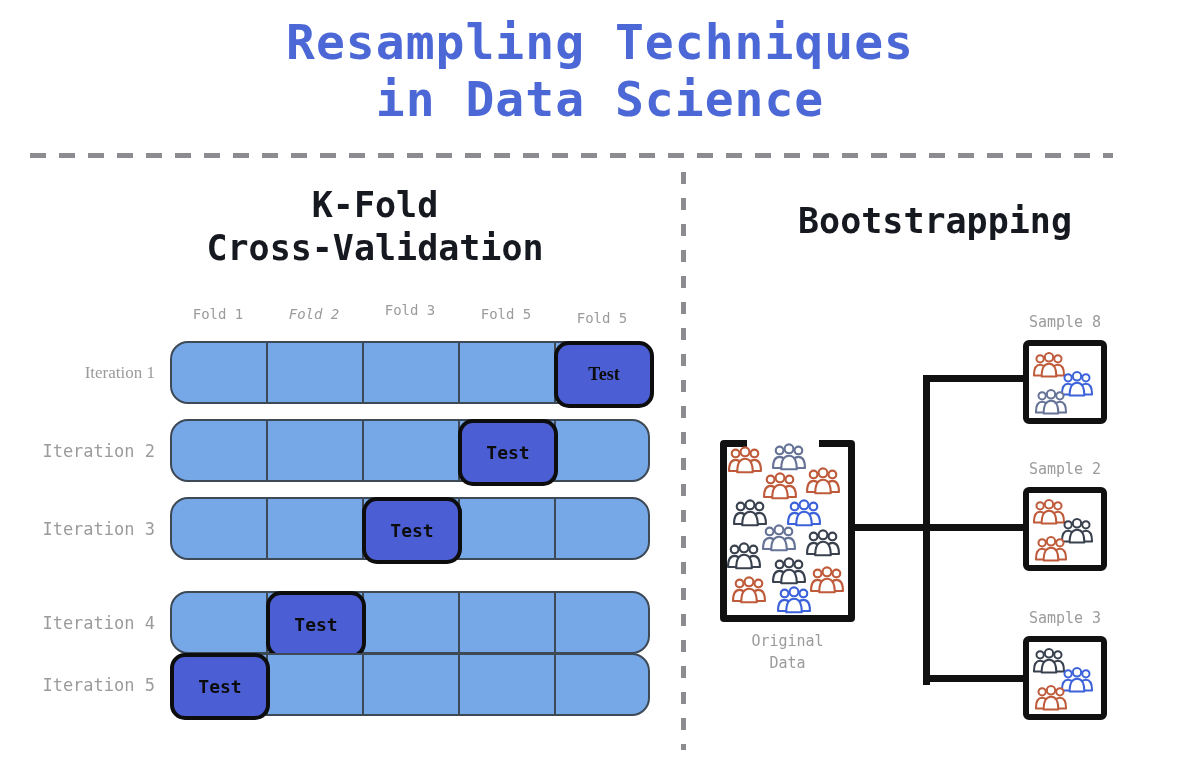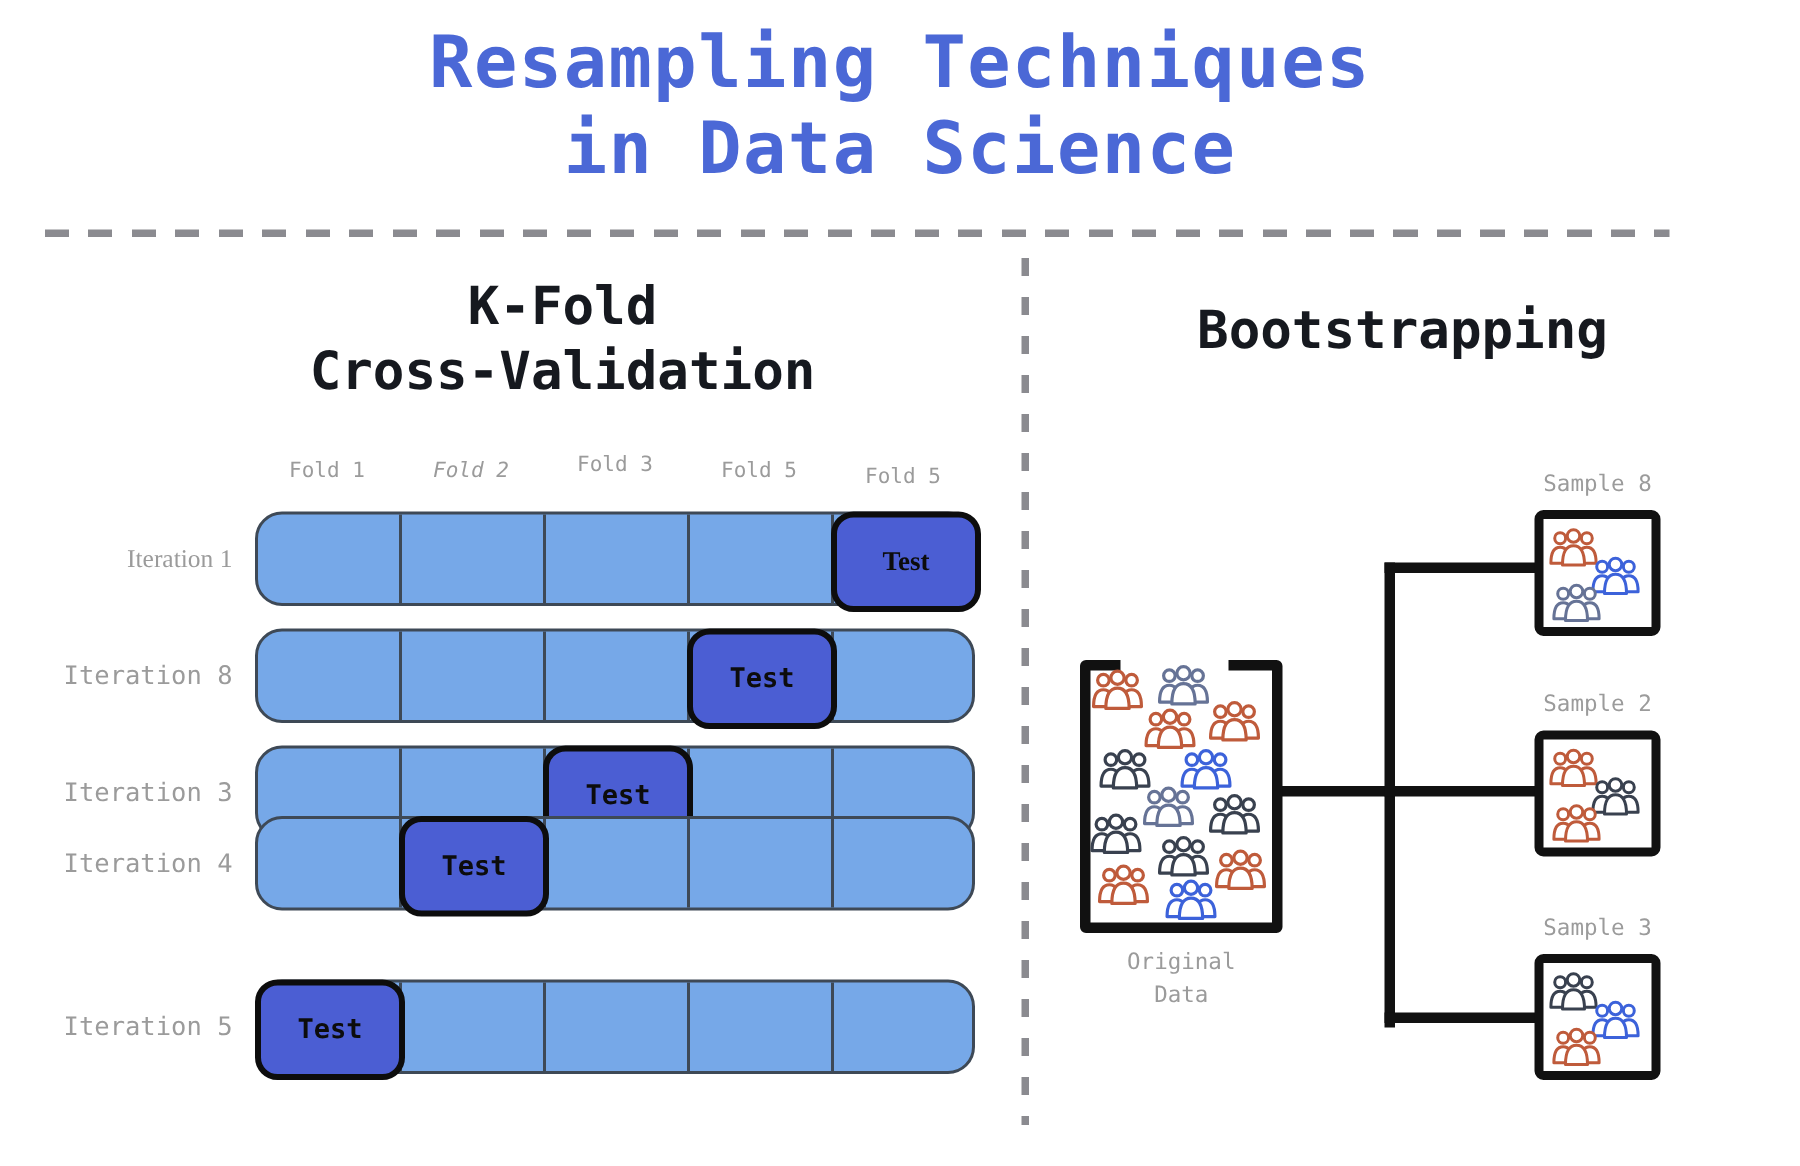--- a/index.html
+++ b/index.html
@@ -91,40 +91,40 @@
         <div class="iter-label">Iteration 1</div>
         <div class="bar">
           <div class="bar-divider" style="left: 94px;"></div>
           <div class="bar-divider" style="left: 190px;"></div>
           <div class="bar-divider" style="left: 286px;"></div>
           <div class="bar-divider" style="left: 382px;"></div>
           <div class="test-cell" style="left: 382px;">Test</div>
         </div>
       </div>
       <div class="iter-row" style="top: 419px;">
-        <div class="iter-label">Iteration 8</div>
+        <div class="iter-label">Iteration 2</div>
         <div class="bar">
           <div class="bar-divider" style="left: 94px;"></div>
           <div class="bar-divider" style="left: 190px;"></div>
           <div class="bar-divider" style="left: 286px;"></div>
           <div class="bar-divider" style="left: 382px;"></div>
           <div class="test-cell" style="left: 286px;">Test</div>
         </div>
       </div>
       <div class="iter-row" style="top: 497px;">
         <div class="iter-label">Iteration 3</div>
         <div class="bar">
           <div class="bar-divider" style="left: 94px;"></div>
           <div class="bar-divider" style="left: 190px;"></div>
           <div class="bar-divider" style="left: 286px;"></div>
           <div class="bar-divider" style="left: 382px;"></div>
           <div class="test-cell" style="left: 190px;">Test</div>
         </div>
       </div>
-      <div class="iter-row" style="top: 544px;">
+      <div class="iter-row" style="top: 591px;">
         <div class="iter-label">Iteration 4</div>
         <div class="bar">
           <div class="bar-divider" style="left: 94px;"></div>
           <div class="bar-divider" style="left: 190px;"></div>
           <div class="bar-divider" style="left: 286px;"></div>
           <div class="bar-divider" style="left: 382px;"></div>
           <div class="test-cell" style="left: 94px;">Test</div>
         </div>
       </div>
       <div class="iter-row" style="top: 653px;">

